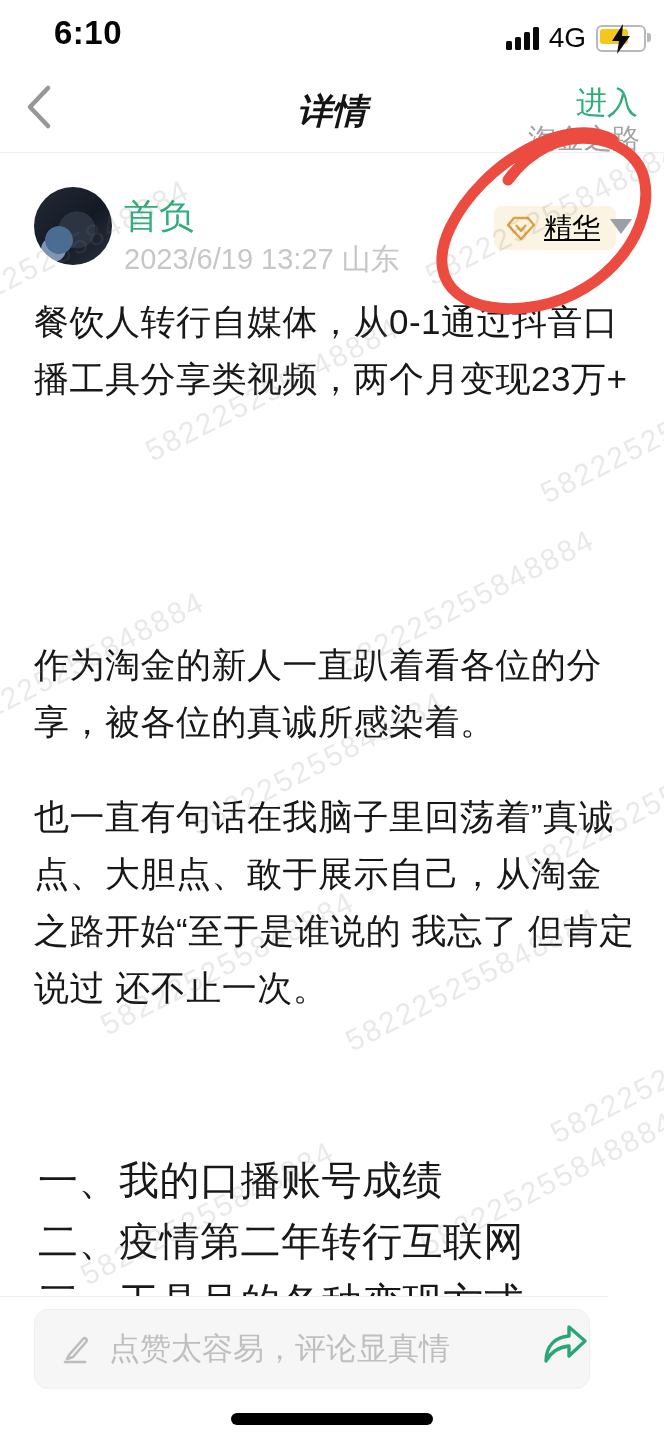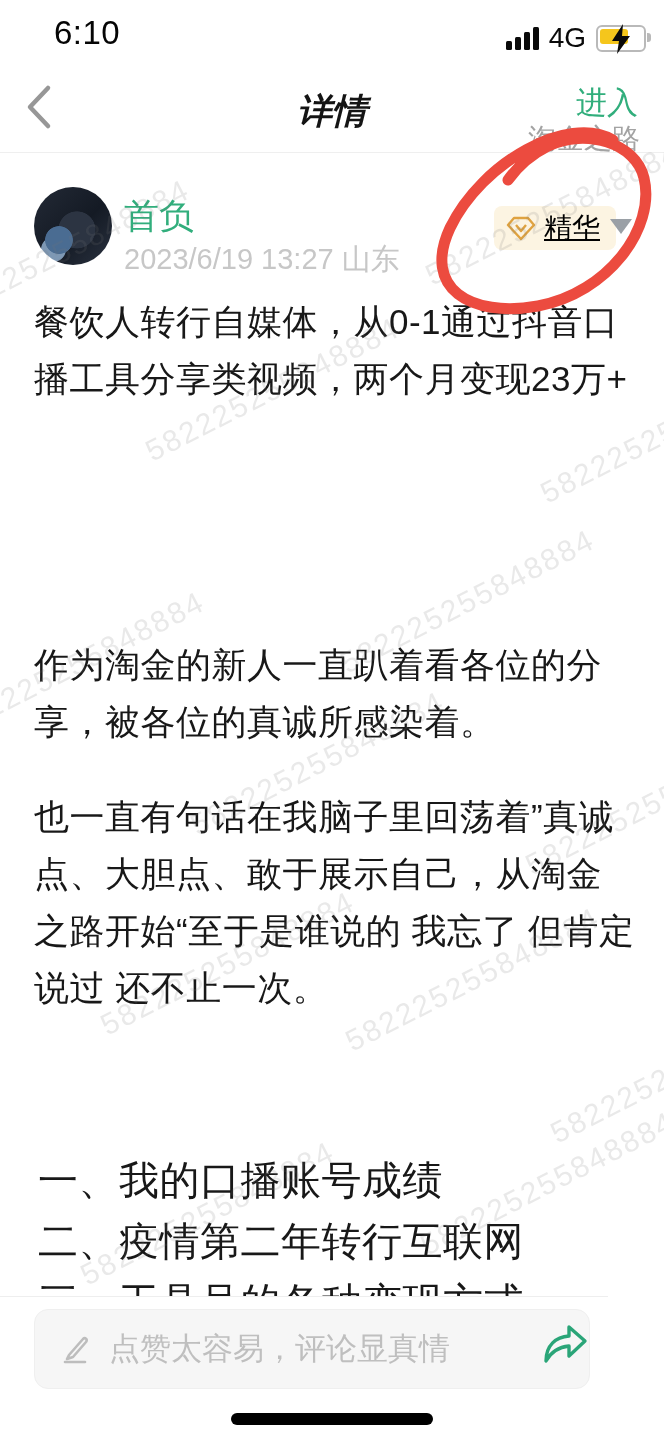--- a/index.html
+++ b/index.html
@@ -4,21 +4,21 @@
 <style>
   html,body{margin:0;padding:0;background:#e9e9e9;}
   .screen{
     position:relative;width:664px;height:1438px;margin:0 auto;
     background:#ffffff;overflow:hidden;
     font-family:"Liberation Sans",sans-serif;
     -webkit-font-smoothing:antialiased;
   }
   
   .statusbar{position:absolute;left:0;top:0;width:664px;height:62px;}
-  .time{position:absolute;left:54px;top:14px;font-size:33px;font-weight:400;color:#050505;letter-spacing:.5px;text-align:center;}
+  .time{position:absolute;left:54px;top:14px;font-size:33px;font-weight:700;color:#050505;letter-spacing:.5px;text-align:center;}
   .sb-right{position:absolute;right:18px;top:22px;display:flex;align-items:center;gap:10px;}
   .sig{display:flex;align-items:flex-end;gap:3px;height:24px;}
   .sig i{display:block;width:6px;background:#0a0a0a;border-radius:1.5px;}
   .sig i:nth-child(1){height:9px}.sig i:nth-child(2){height:13px}
   .sig i:nth-child(3){height:18px}.sig i:nth-child(4){height:23px}
   .net{font-size:28px;color:#0a0a0a;}
   .batt{position:relative;width:46px;height:23px;border:2.5px solid #b9b9b9;border-radius:6px;}
   .batt .cap{position:absolute;right:-7px;top:6px;width:4px;height:9px;background:#b9b9b9;border-radius:0 3px 3px 0;}
   .batt .fill{position:absolute;left:2px;top:2px;width:28px;height:15px;background:#f5c61c;border-radius:3px;}
   .batt svg{position:absolute;left:10px;top:-4px;}

